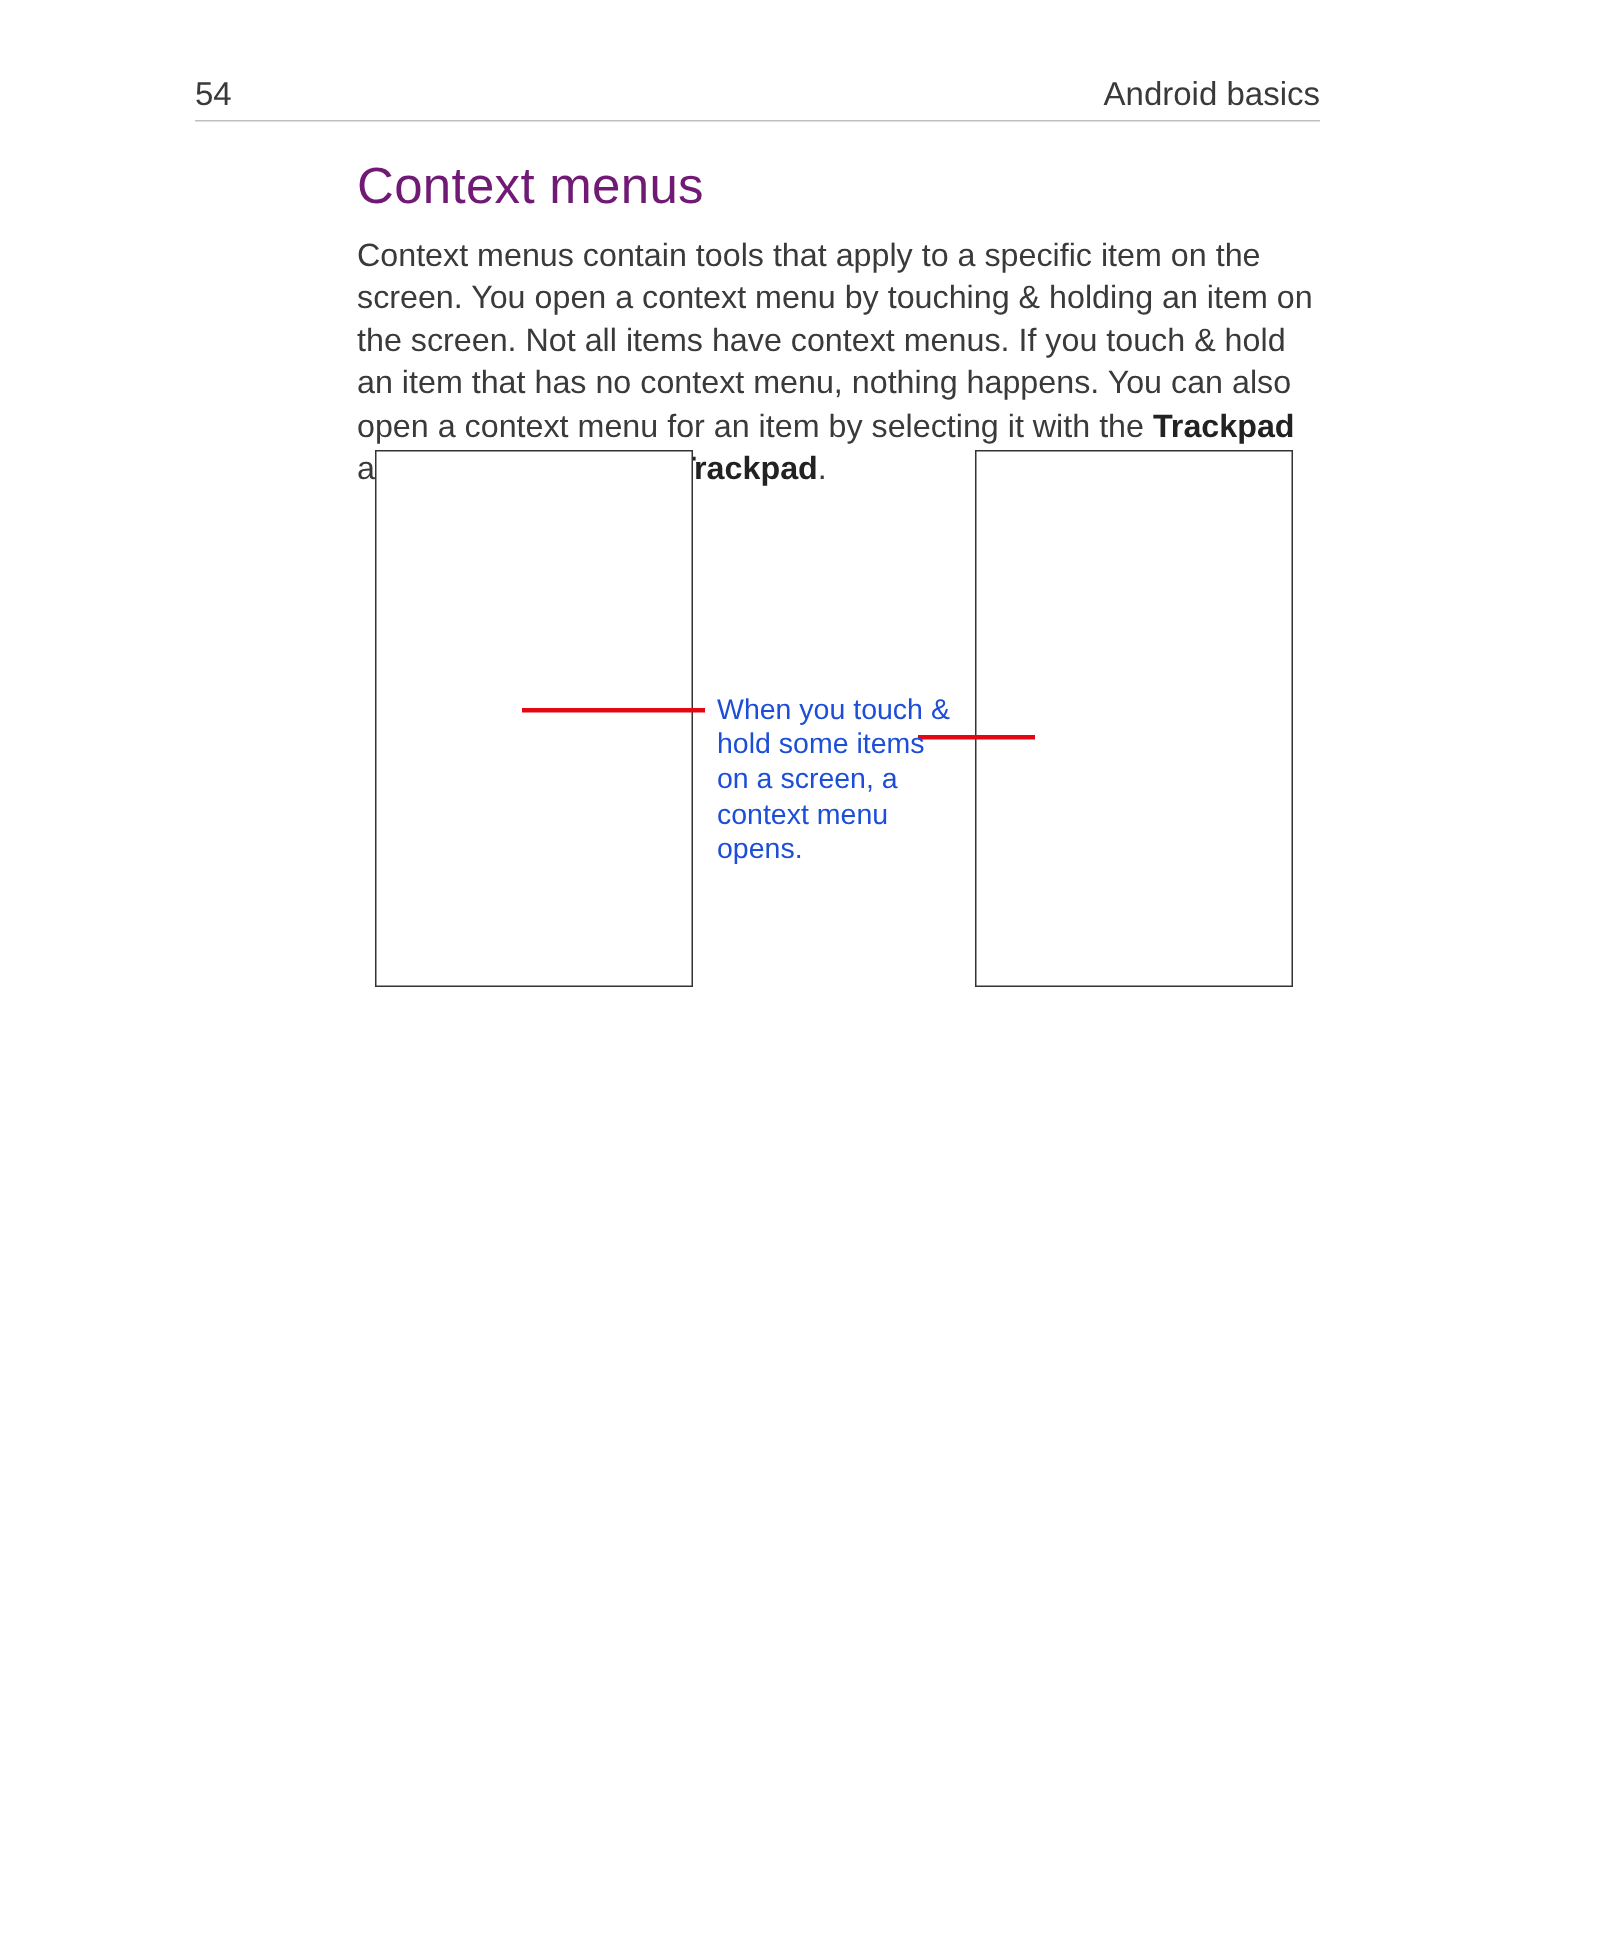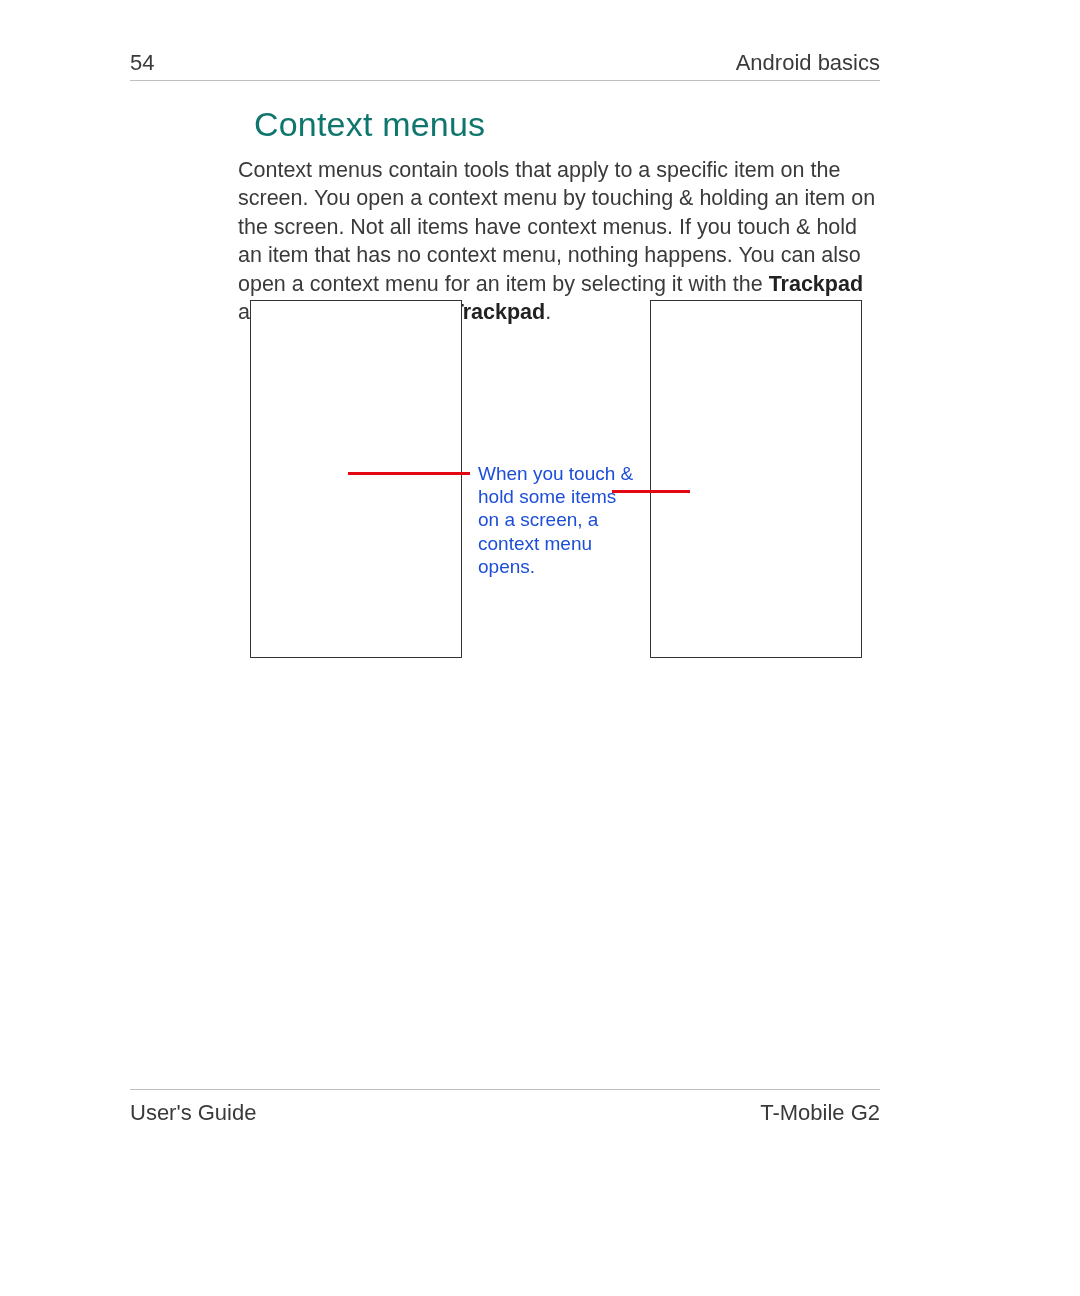--- a/index.html
+++ b/index.html
@@ -39,22 +39,22 @@
   }
   .content {
     position: absolute;
     top: 105px;
     left: 238px;
     right: 200px;
   }
   h2.heading {
     font-weight: 400;
     font-size: 34px;
-    color: #0f766e;
-    margin: 0 0 12px 16px;
+    color: #701a75;
+    margin: 0 0 12px 0;
     letter-spacing: 0.2px;
   }
   p.body {
     font-size: 21.5px;
     line-height: 1.32;
     color: #3a3a3a;
     margin: 0 0 20px 0;
     font-weight: 400;
   }
   p.body b { font-weight: 600; color: #222; }
@@ -126,21 +126,14 @@
   </div>
 
   <div class="figure-area">
     <div class="phone-box phone-left"></div>
     <div class="phone-box phone-right"></div>
     <div class="leader leader-left"></div>
     <div class="leader leader-right"></div>
     <div class="callout">When you touch &amp; hold some items on a screen, a context menu opens.</div>
   </div>
 
-  <div class="footer">
-    <div class="rule-bottom"></div>
-    <div class="footer-row">
-      <span>User's Guide</span>
-      <span>T-Mobile G2</span>
-    </div>
-  </div>
 
 </div>
 
 </body></html>

